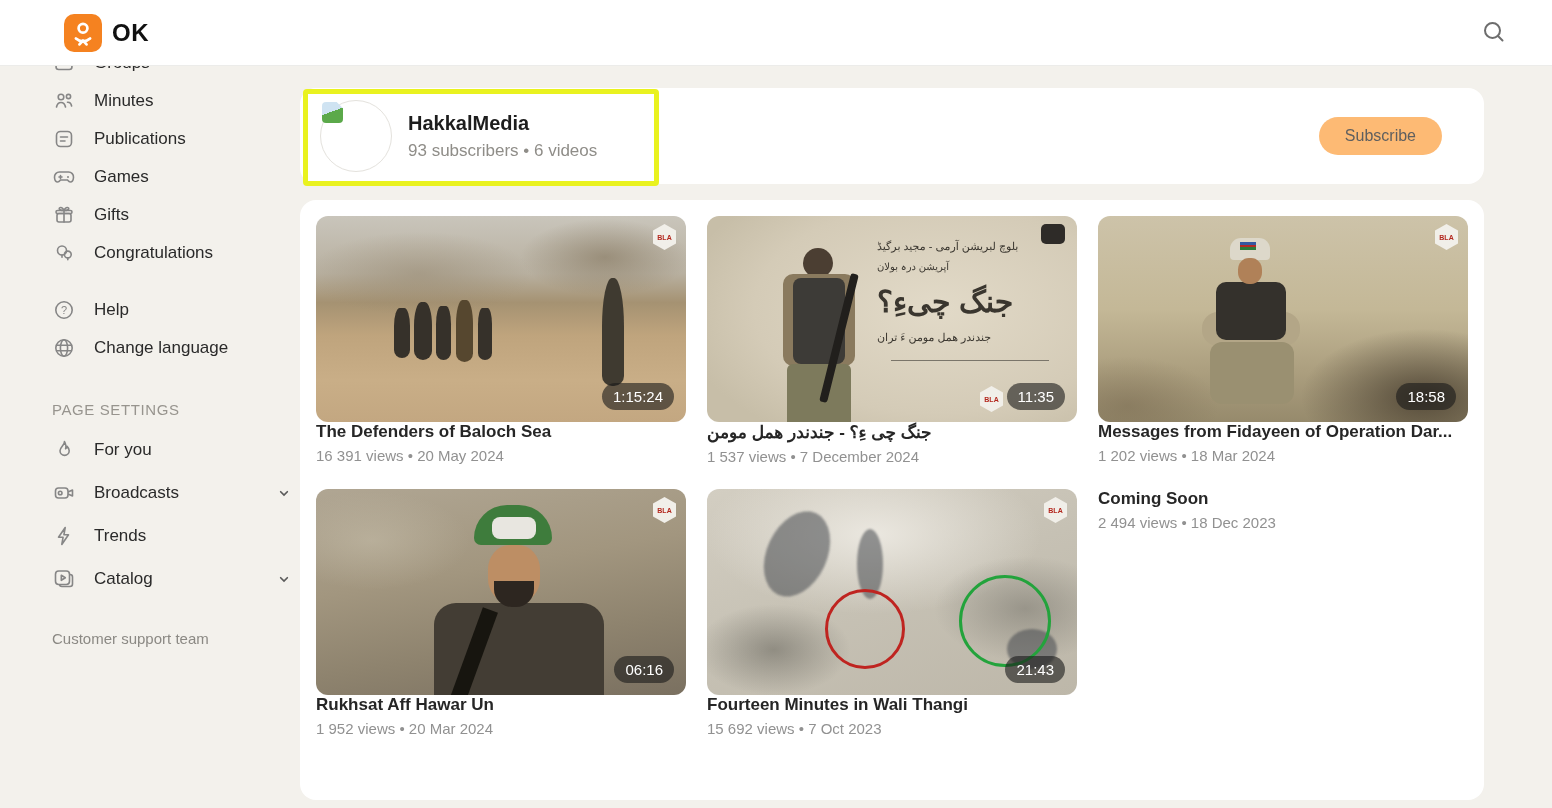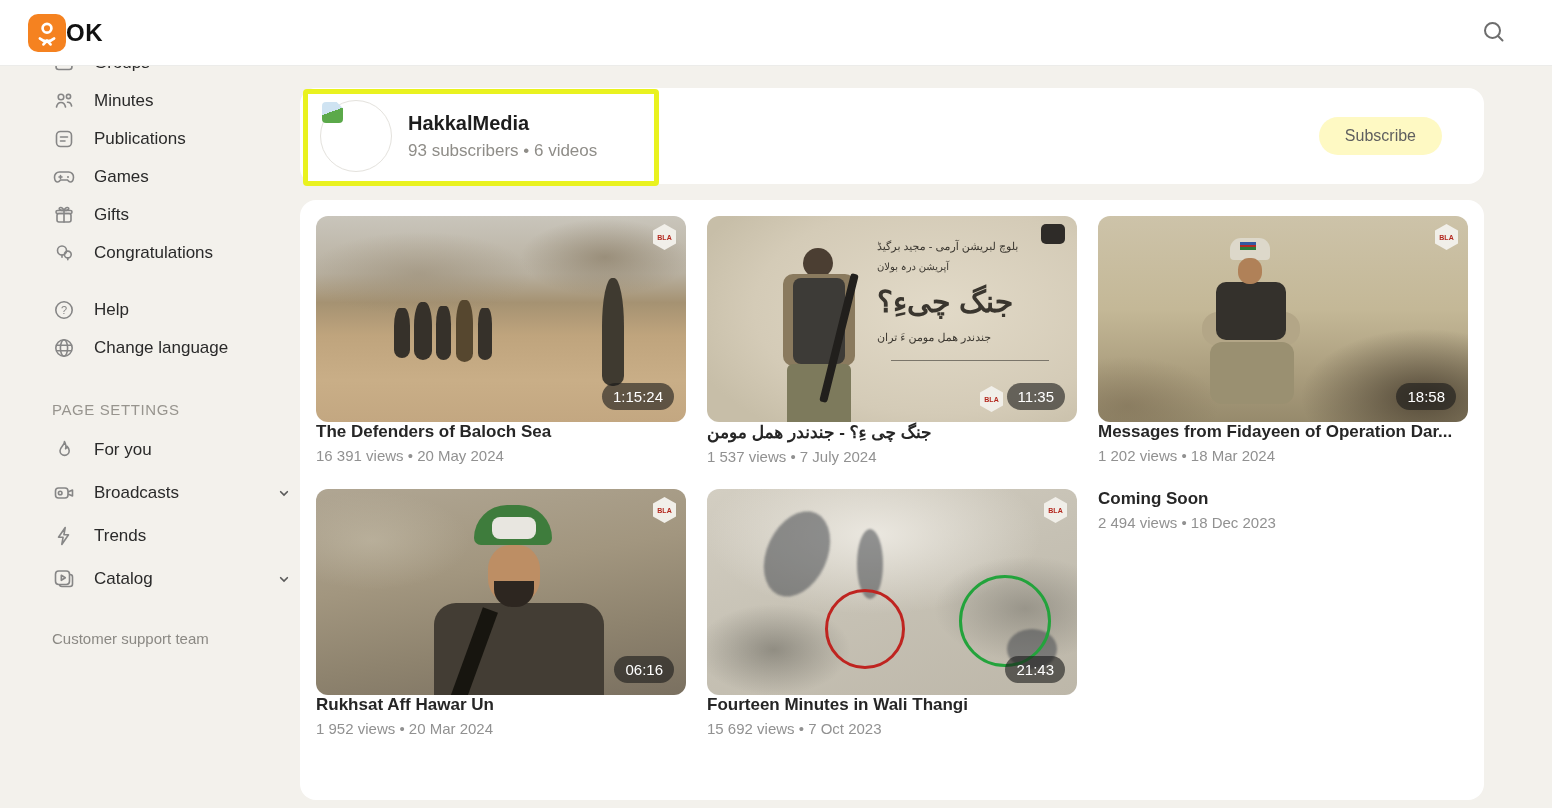--- a/index.html
+++ b/index.html
@@ -9,21 +9,21 @@
     background:#f3f1ec;
     color:#262626;
     position:relative;
   }
   
   .topbar{
     position:absolute; top:0; left:0; width:1552px; height:66px;
     background:#ffffff; border-bottom:1px solid #ececea; z-index:40;
     display:flex; align-items:center;
   }
-  .brand{ display:flex; align-items:center; margin-left:28px; }
+  .brand{ display:flex; align-items:center; gap:10px; margin-left:64px; }
   .ok-logo{
     width:38px; height:38px; border-radius:10px; background:#f58220;
     display:flex; align-items:center; justify-content:center;
   }
   .brand-name{ font-size:24px; font-weight:800; letter-spacing:.5px; color:#111; }
   .search-btn{ position:absolute; right:42px; top:18px; width:32px; height:32px;
     display:flex; align-items:center; justify-content:center; cursor:pointer; }
 
   
   .sidebar{ position:absolute; left:52px; top:44px; width:248px; z-index:10; }
@@ -46,21 +46,21 @@
     background:#fff; border:1px solid #e4e2dd; flex:0 0 72px; }
   .avatar .ph{
     position:absolute; left:1px; top:1px; width:21px; height:21px; border-radius:4px;
     background:linear-gradient(160deg,#cfe3f2 0 46%, #5ba94a 46% 100%);
     clip-path:polygon(0 0, 70% 0, 100% 30%, 100% 100%, 0 100%);
   }
   .ch-text{ margin-left:16px; }
   .ch-name{ font-size:20px; font-weight:700; color:#1d1d1d; }
   .ch-stats{ font-size:17px; color:#8f8d88; margin-top:6px; }
   .subscribe{
-    margin-left:auto; margin-right:22px; background:#fef9c3; color:#5f5f5f;
+    margin-left:auto; margin-right:22px; background:#fdba74; color:#5f5f5f;
     border:none; border-radius:20px; height:38px; padding:0 26px; font-size:16px;
     font-family:inherit; cursor:pointer;
   }
   .highlight-box{
     position:absolute; left:3px; top:1px; width:356px; height:97px;
     border:5px solid #e9f21f; border-radius:4px; pointer-events:none; z-index:30;
   }
 
   .videos-card{ margin-top:16px; height:600px; background:#fff; border-radius:16px; padding:16px; }
   .vgrid{ display:grid; grid-template-columns:repeat(3,370px); column-gap:21px; row-gap:24px; }
@@ -351,21 +351,21 @@
             <div class="s3">جندندر همل مومن ءَ تران</div>
             <div class="rule"></div>
           </div>
           <div class="darkwm"></div>
           <div class="wm hexwm">
               <span>BLA</span>
             </div>
           <div class="dur">11:35</div>
         </div>
         <div class="vtitle" dir="rtl" style="text-align:left">جنگ چی ءِ؟ - جندندر همل مومن</div>
-        <div class="vmeta">1 537 views • 7 July 2024</div>
+        <div class="vmeta">1 537 views • 7 December 2024</div>
       </div>
 
       <div class="vcard">
         <div class="thumb t3">
           <div class="arms"></div>
           <div class="vest"></div>
           <div class="legs"></div>
           <div class="cap"></div>
           <div class="flag"></div>
           <div class="face"></div>

